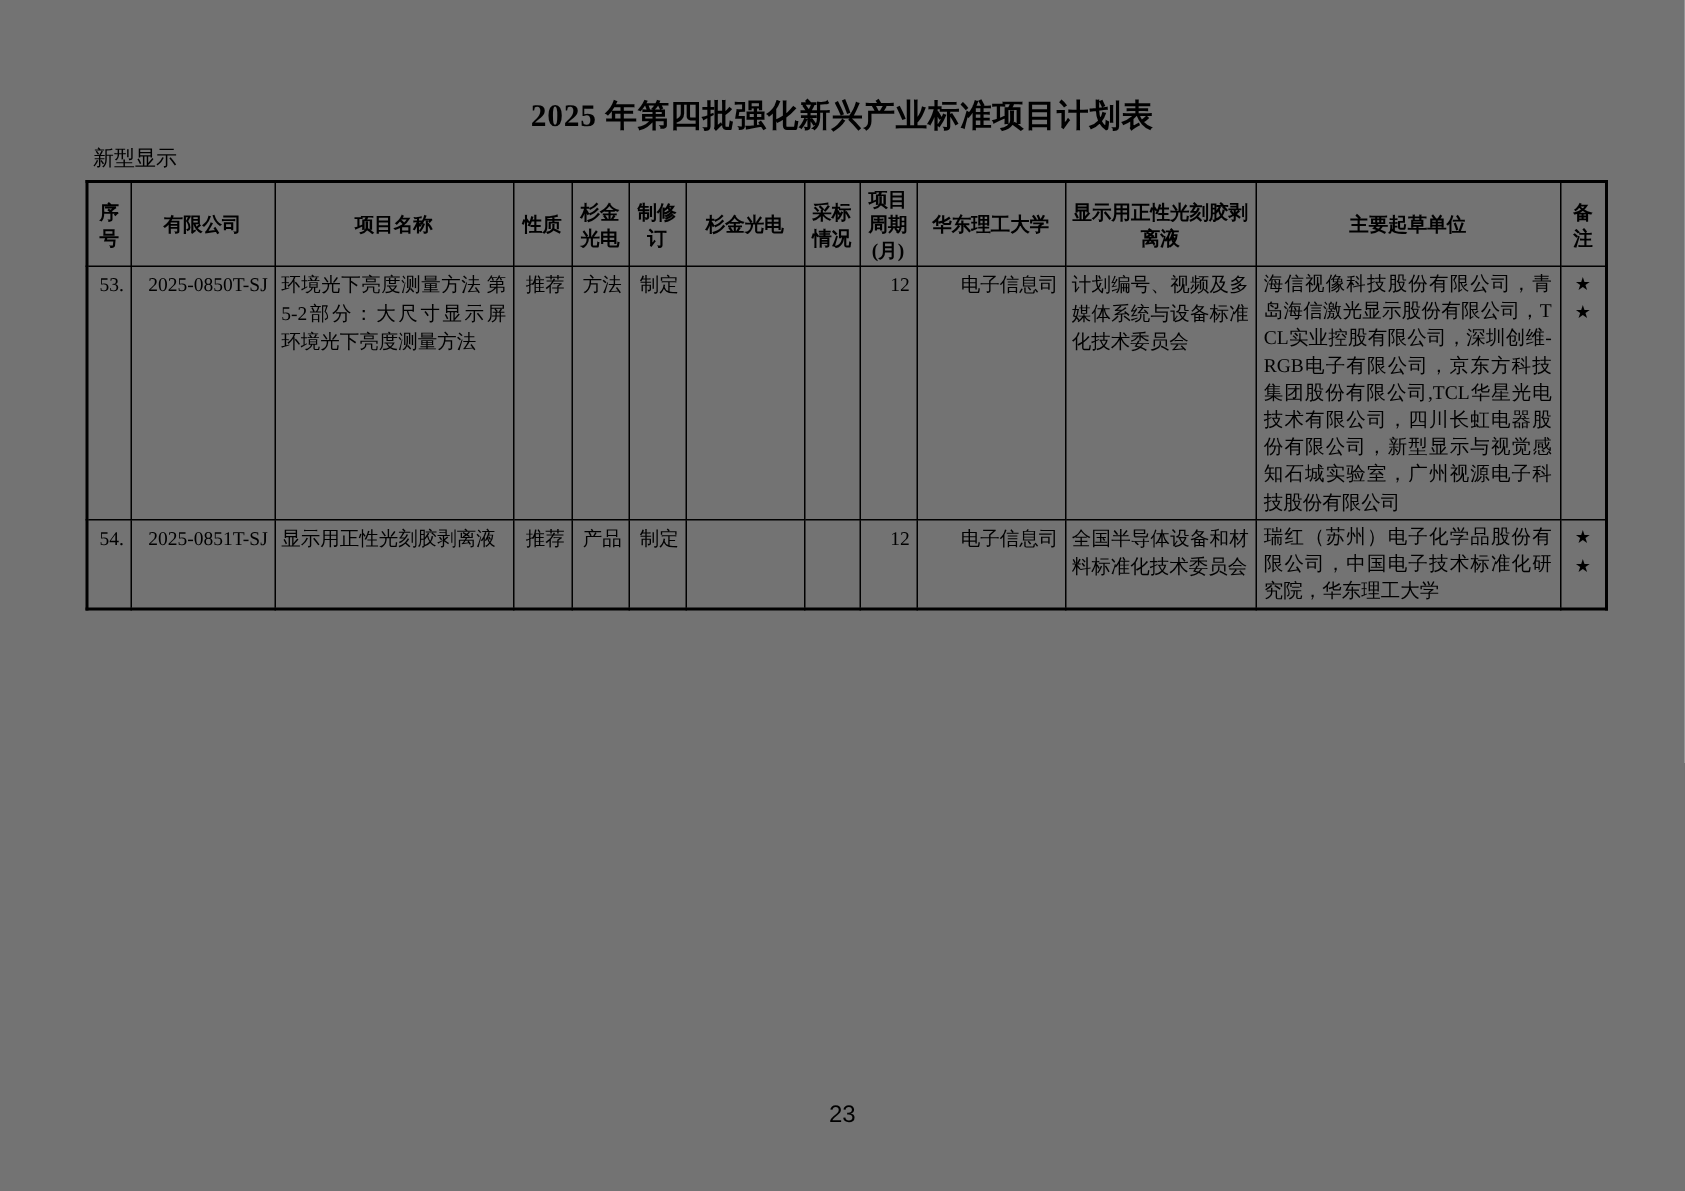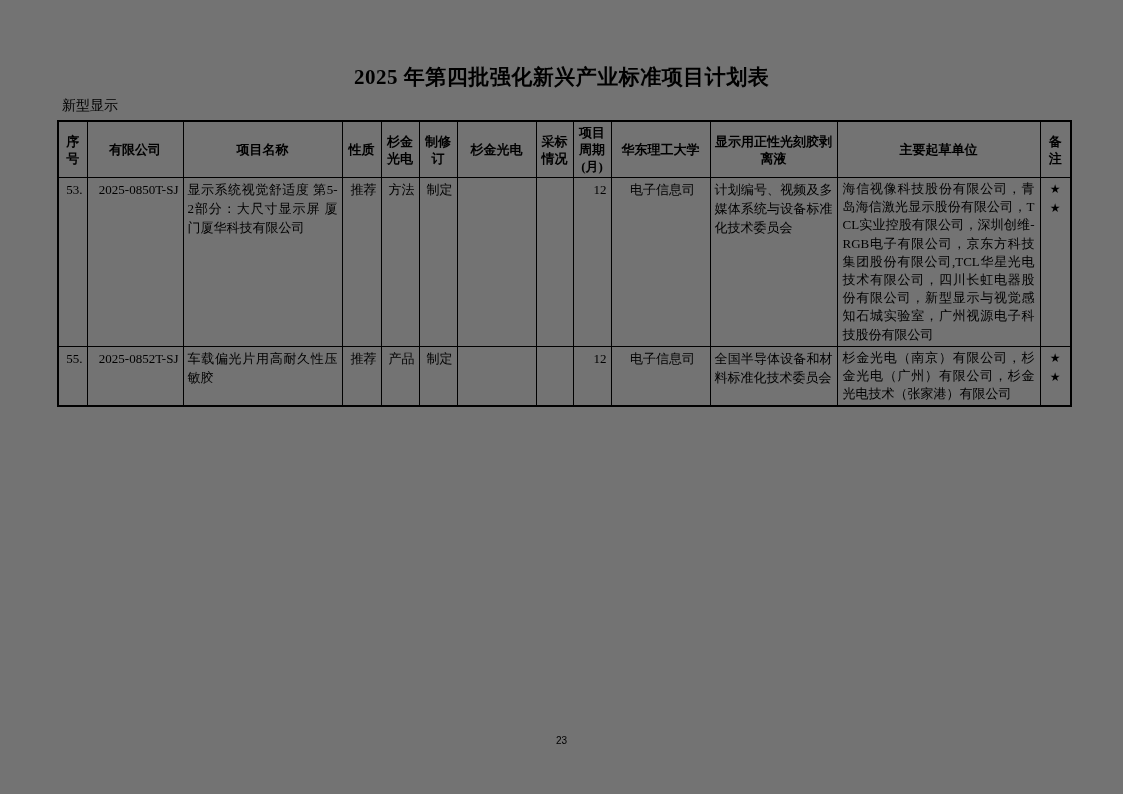--- a/index.html
+++ b/index.html
@@ -47,28 +47,28 @@
     line-height: 17px;
     padding: 2px 2px;
   }
   tr.row-cont { height: 57px; }
   tr.row-53   { height: 146px; }
   tr.row-54   { height: 56px; }
   tr.row-55   { height: 59px; }
 
   td.c  { text-align: right; }
   td.j  { text-align: justify; text-justify: inter-character; }
-  td.dept { text-align: center; padding-left: 8px; }
+  td.dept { text-align: right; padding-left: 8px; }
   td.drafters { text-align: justify; text-justify: inter-character; padding: 2px 5px; line-height: 18.2px; }
   td.remark { text-align: center; white-space: pre-line; font-size: 12px; line-height: 19px; }
 
   .page-number {
     position: absolute; top: 735px; left: 0; width: 100%;
     text-align: center;
-    font-size: 10px;
+    font-size: 16px;
     font-family: "Liberation Sans", sans-serif;
   }
 </style>
 </head>
 <body>
 
 <div class="page">
 
   <h1 class="doc-title">2025 年第四批强化新兴产业标准项目计划表</h1>
 
@@ -104,46 +104,46 @@
         <th>华东理工大学</th>
         <th>显示用正性光刻胶剥离液</th>
         <th>主要起草单位</th>
         <th>备注</th>
       </tr>
     </thead>
     <tbody>
       <tr class="row-53">
         <td class="c">53.</td>
         <td class="c">2025-0850T-SJ</td>
-        <td class="j">显示系统视觉舒适度 第5-2部分：大尺寸显示屏 厦门厦华科技有限公司</td>
+        <td class="j">环境光下亮度测量方法 第5-2部分：大尺寸显示屏 环境光下亮度测量方法</td>
         <td class="c">推荐</td>
         <td class="c">方法</td>
         <td class="c">制定</td>
         <td class="c"></td>
         <td class="c"></td>
         <td class="c">12</td>
         <td class="dept">电子信息司</td>
         <td class="j">计划编号、视频及多媒体系统与设备标准化技术委员会</td>
         <td class="drafters">海信视像科技股份有限公司，青岛海信激光显示股份有限公司，TCL实业控股有限公司，深圳创维-RGB电子有限公司，京东方科技集团股份有限公司,TCL华星光电技术有限公司，四川长虹电器股份有限公司，新型显示与视觉感知石城实验室，广州视源电子科技股份有限公司</td>
         <td class="remark">★
 ★</td>
       </tr>
-      <tr class="row-55">
-        <td class="c">55.</td>
-        <td class="c">2025-0852T-SJ</td>
-        <td class="j">车载偏光片用高耐久性压敏胶</td>
+      <tr class="row-54">
+        <td class="c">54.</td>
+        <td class="c">2025-0851T-SJ</td>
+        <td class="j">显示用正性光刻胶剥离液</td>
         <td class="c">推荐</td>
         <td class="c">产品</td>
         <td class="c">制定</td>
         <td class="c"></td>
         <td class="c"></td>
         <td class="c">12</td>
         <td class="dept">电子信息司</td>
         <td class="j">全国半导体设备和材料标准化技术委员会</td>
-        <td class="drafters">杉金光电（南京）有限公司，杉金光电（广州）有限公司，杉金光电技术（张家港）有限公司</td>
+        <td class="drafters">瑞红（苏州）电子化学品股份有限公司，中国电子技术标准化研究院，华东理工大学</td>
         <td class="remark">★
 ★</td>
       </tr>
     </tbody>
   </table>
 
   <div class="page-number">23</div>
 
 </div>
 

